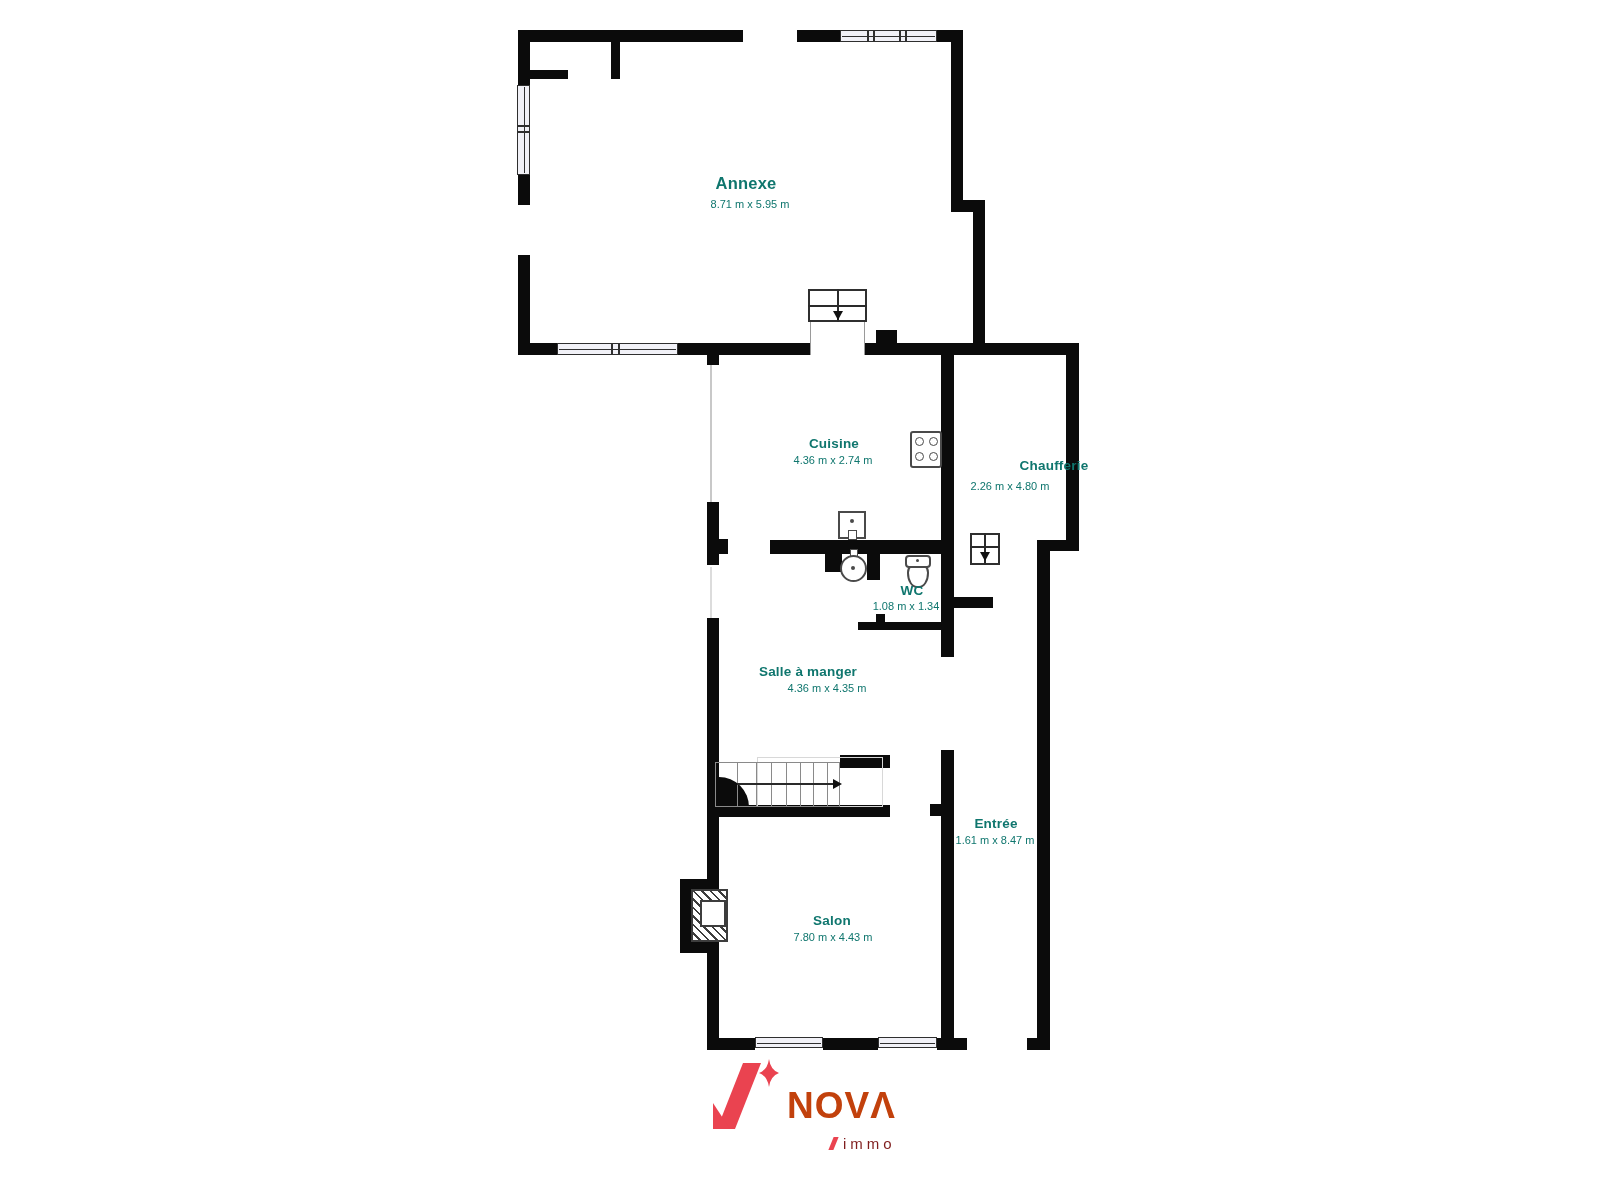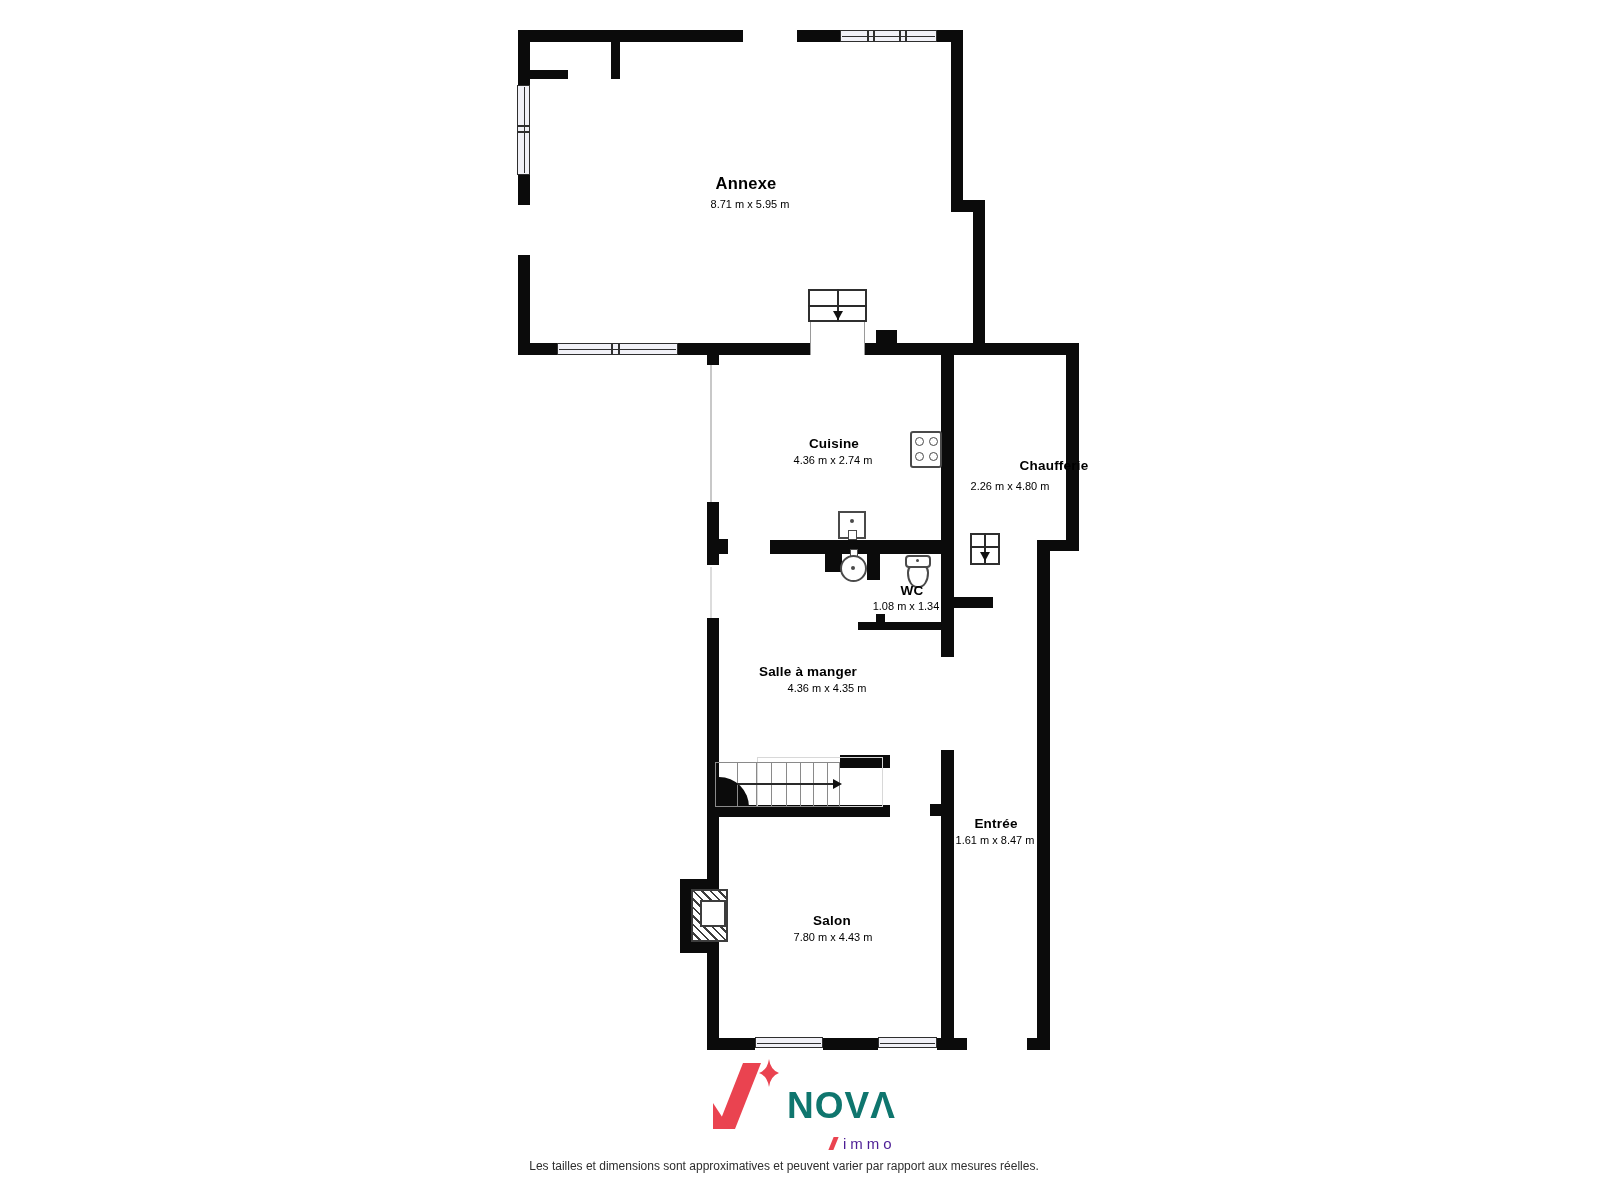--- a/index.html
+++ b/index.html
@@ -5,21 +5,21 @@
   html,body{margin:0;padding:0;background:#ffffff;}
   #canvas{position:relative;width:1600px;height:1200px;background:#ffffff;overflow:hidden;
           font-family:"Liberation Sans", sans-serif;}
   .w{position:absolute;background:#0b0b0b;}
   .thin{position:absolute;}
   .fillet{position:absolute;background:#0b0b0b;border-top-right-radius:100% 100%;}
   .win{position:absolute;background:#f1f1f7;border:1px solid #2f2f2f;box-sizing:border-box;}
   .win.h::after{content:"";position:absolute;left:1px;right:1px;top:50%;height:1px;background:#2f2f2f;}
   .win.v::after{content:"";position:absolute;top:1px;bottom:1px;left:50%;width:1px;background:#2f2f2f;}
   .wbar{position:absolute;background:#2f2f2f;}
-  .label{position:absolute;transform:translate(-50%,-50%);white-space:nowrap;color:#000000;
+  .label{position:absolute;transform:translate(-50%,-50%);white-space:nowrap;color:#0f766e;
          text-align:center;line-height:1.1;}
   .rtitle{font-weight:bold;font-size:13.5px;letter-spacing:.2px;}
   .rdims{font-weight:normal;font-size:11px;}
   .big{font-size:16.5px;}
   .fixture{position:absolute;box-sizing:border-box;border:2px solid #4a4a4a;background:#fff;}
   .dot{position:absolute;width:4px;height:4px;border-radius:50%;background:#4a4a4a;}
   .burner{position:absolute;width:9px;height:9px;border-radius:50%;border:1.5px solid #4a4a4a;box-sizing:border-box;}
   .sline{position:absolute;background:#8a8a8a;}
   .darkline{position:absolute;background:#2a2a2a;}
   .ghost{position:absolute;border:1px solid #d8d8d8;box-sizing:border-box;}
@@ -31,24 +31,24 @@
              border-bottom:5px solid transparent;border-left:9px solid #111;}
   .hatch{position:absolute;border:2px solid #3d3d3d;box-sizing:border-box;
          background:repeating-linear-gradient(45deg,#ffffff 0 4px,#3d3d3d 4px 6px);}
   .hatch-inner{position:absolute;background:#fff;border:2px solid #3d3d3d;box-sizing:border-box;}
   .toilet-bowl{position:absolute;border:2px solid #4a4a4a;background:#fff;box-sizing:border-box;
                border-radius:50% 50% 45% 45% / 40% 40% 58% 58%;}
   .toilet-tank{position:absolute;border:2px solid #4a4a4a;background:#fff;box-sizing:border-box;border-radius:4px;}
   .basin{position:absolute;border:2px solid #4a4a4a;background:#fff;box-sizing:border-box;border-radius:50%;}
   #logo{position:absolute;left:713px;top:1053px;width:200px;height:100px;}
   #logo-text{position:absolute;left:74px;top:32px;font-size:37px;font-weight:bold;
-             color:#0f766e;letter-spacing:1px;}
+             color:#c2410c;letter-spacing:1px;}
   #logo-sub{position:absolute;left:118px;top:82px;display:flex;align-items:center;gap:7px;}
   #logo-sub .slash{width:5px;height:13px;background:#ea4350;transform:skewX(-22deg);}
-  #logo-sub .txt{font-size:15px;letter-spacing:4px;color:#4c1d95;font-weight:500;}
+  #logo-sub .txt{font-size:15px;letter-spacing:4px;color:#7f1d1d;font-weight:500;}
   #disclaimer{position:absolute;left:0;top:1159px;width:1568px;text-align:center;
               font-size:12px;color:#2e2e2e;}
 </style>
 </head>
 <body>
 
 <div id="canvas">
 
   <div class="w" style="left:518px;top:30px;width:225px;height:12px"></div>
   <div class="w" style="left:797px;top:30px;width:43px;height:12px"></div>
@@ -195,15 +195,14 @@
       <polygon points="0,48 0,74 17,74" fill="#ea4350"></polygon>
       <path d="M56 4 Q57.5 15 66 18 Q57.5 21 56 32 Q54.5 21 46 18 Q54.5 15 56 4 Z" fill="#ea4350"></path>
     </svg>
     <div id="logo-text">NOVΛ</div>
     <div id="logo-sub">
       <div class="slash"></div>
       <div class="txt">immo</div>
     </div>
   </div>
 
-  <div id="disclaimer">Les tailles et dimensions sont approximatives et peuvent varier par rapport aux mesures réelles.</div>
 
 </div>
 
 </body></html>

